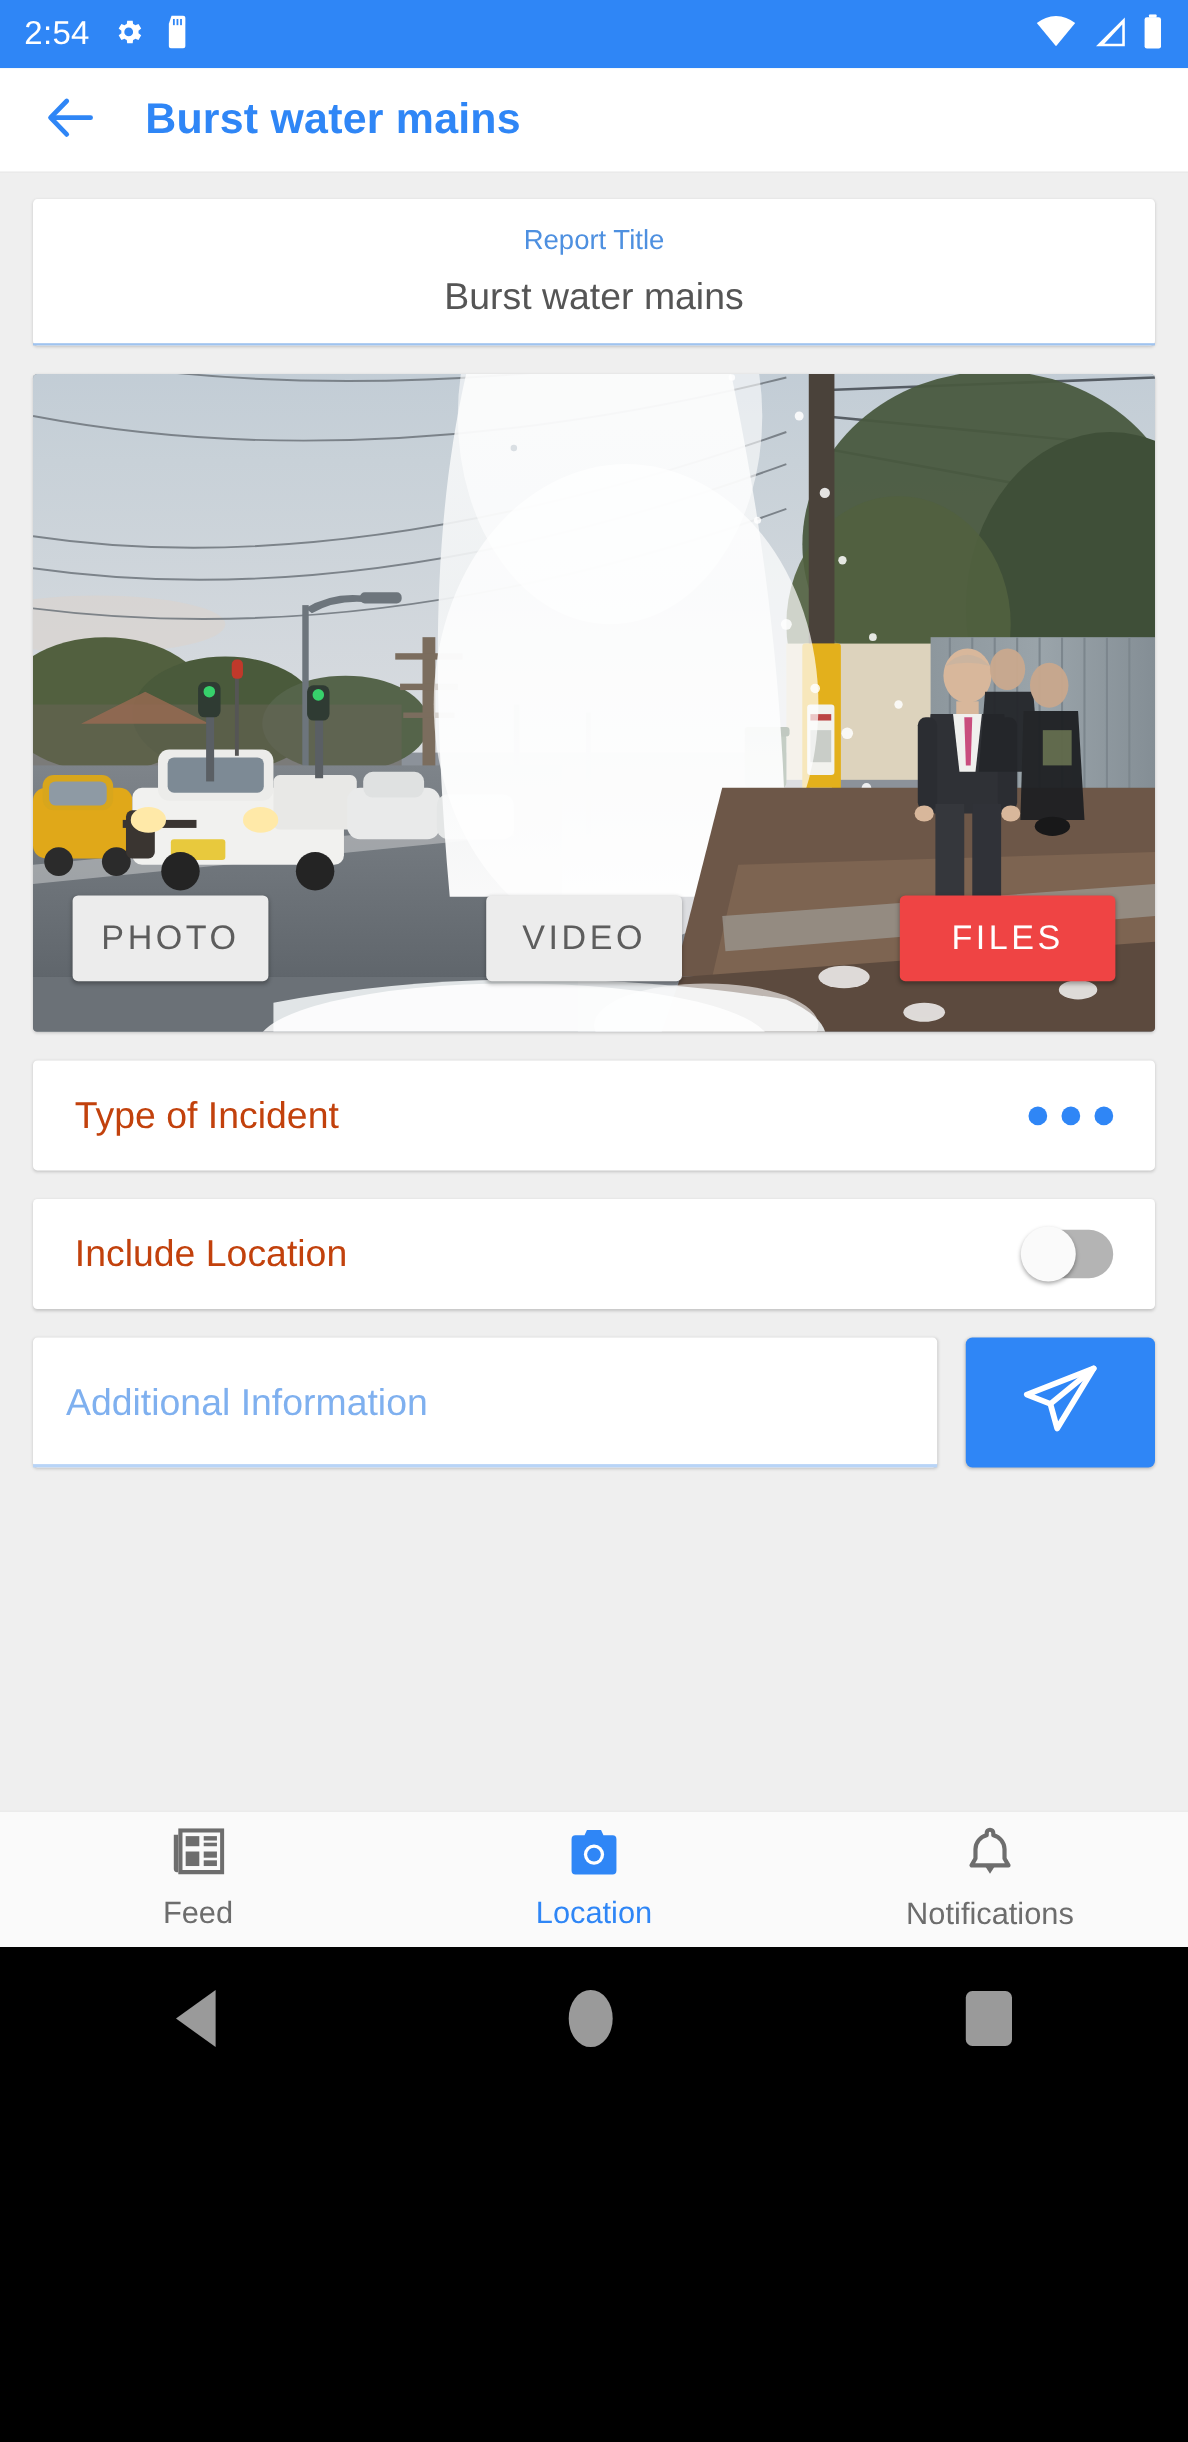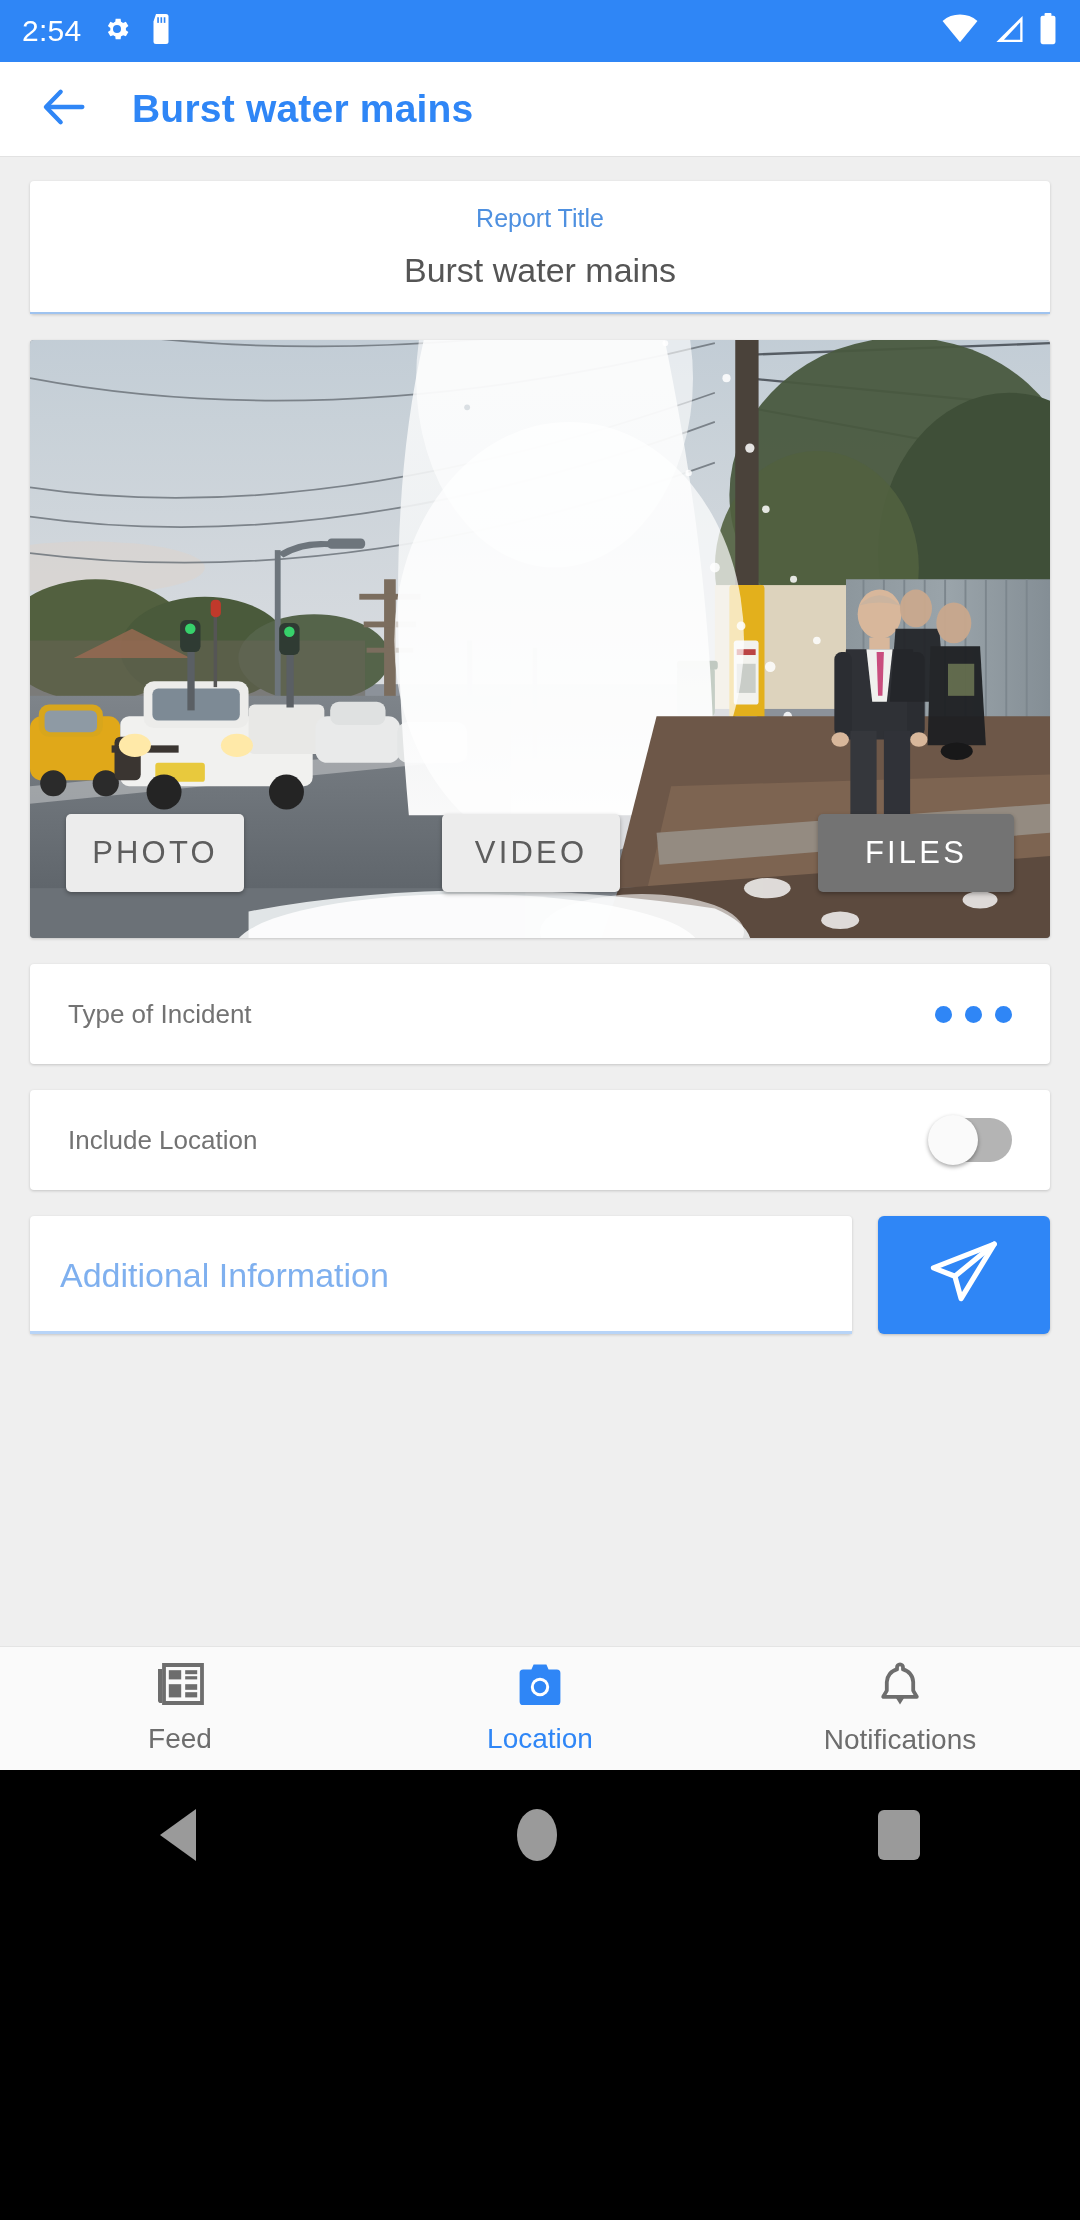--- a/index.html
+++ b/index.html
@@ -58,28 +58,28 @@
     position:absolute; left:0; right:0; bottom:46px;
     display:flex; justify-content:space-between; padding:0 36px;
   }
   .mbtn {
     height:78px; min-width:178px; border-radius:5px;
     display:flex; align-items:center; justify-content:center;
     font-size:31px; letter-spacing:3.2px;
     box-shadow:0 2px 4px rgba(0,0,0,.3);
   }
   .mbtn.light { background:#ececec; color:#5d5d5d; }
-  .mbtn.primary { background:#737373; color:#fff; min-width:196px; }
+  .mbtn.primary { background:#ef4444; color:#fff; min-width:196px; }
 
   
   .row-card {
     height:100px; margin-bottom:26px; display:flex; align-items:center;
     justify-content:space-between; padding:0 38px;
   }
-  .row-label { font-size:26px; color:#737373; }
+  .row-label { font-size:34px; color:#c2410c; }
 
   .dots { display:flex; gap:13px; align-items:center; }
   .dot { width:17px; height:17px; border-radius:50%; background:#2f86f6; }
 
   
   .toggle { position:relative; width:84px; height:46px; display:flex; align-items:center; }
   .toggle-track {
     position:absolute; right:0; width:68px; height:44px; border-radius:22px; background:#b4b4b4;
   }
   .toggle-knob {

